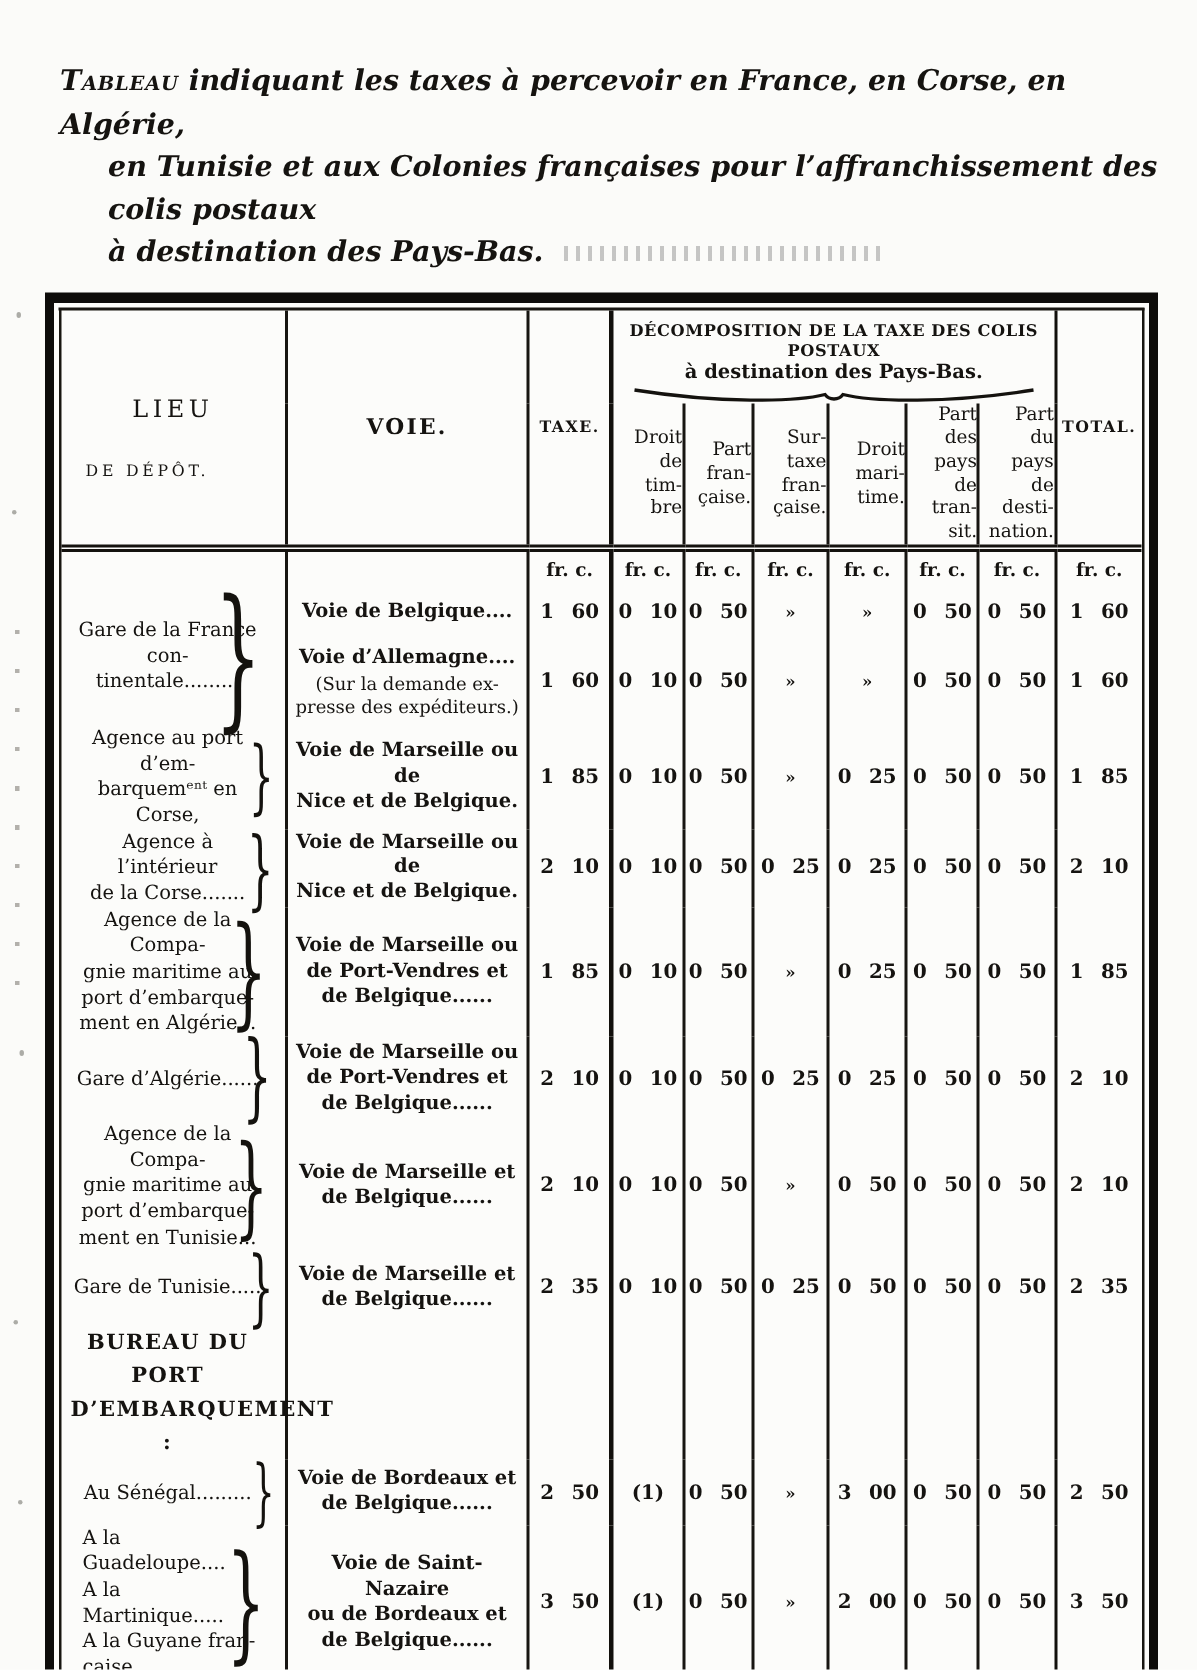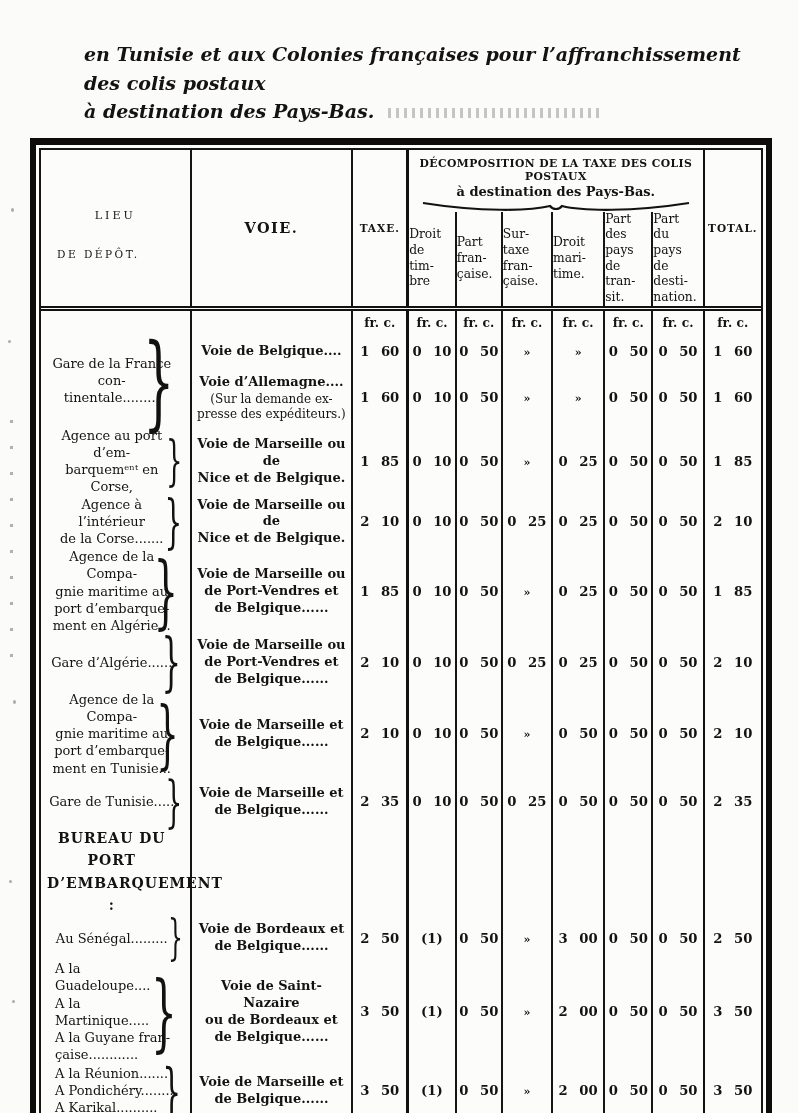--- a/index.html
+++ b/index.html
@@ -8,49 +8,49 @@
     background:#fbfbf9;
     font-family:"DejaVu Serif","DejaVu Sans",serif;
     color:#151310;
     position:relative;
   }
   .page{position:relative;width:798px;height:1113px;}
 
   
   .title-block{margin:40px 18px 0 40px;font-style:italic;font-size:19px;line-height:1.5;font-weight:600;}
   .t-line .lead{font-style:italic;font-variant:small-caps;letter-spacing:.5px;}
-  .t-line.l2,.t-line.l3{margin-left:44px;font-style:italic;}
+  .t-line.l2,.t-line.l3{margin-left:32px;font-style:italic;}
   .title-smudge{display:inline-block;vertical-align:baseline;width:215px;height:10px;margin-left:14px;
     background:repeating-linear-gradient(90deg,rgba(110,110,110,.38) 0 3px,transparent 3px 8px);
     filter:blur(.4px);}
 
   
   .frame-outer{margin:12px 26px 0 30px;border:6px solid #0d0c0a;border-top-width:7px;padding:3px;background:#fcfcfa;}
   .frame-inner{border:2px solid #181611;border-bottom:5px double #181611;}
 
   
   table{border-collapse:collapse;table-layout:fixed;width:100%;}
   th,td{padding:0;margin:0;font-weight:normal;vertical-align:middle;}
   .c1,.c2,.c4,.c5,.c6,.c7,.c8{border-left:2px solid #171511;}
   .c3{border-left:3px solid #12100c;}
   .c9{border-left:2.5px solid #12100c;}
 
   thead th{vertical-align:middle;}
   .hrowA{height:52px;}
   .hrowB{height:94px;}
   .th-lieu{vertical-align:middle;}
-  .lieu1{font-size:11px;letter-spacing:3px;text-align:center;margin-top:14px;}
+  .lieu1{font-size:16px;letter-spacing:3px;text-align:center;margin-top:14px;}
   .lieu2{font-size:10.5px;letter-spacing:2.5px;text-align:left;padding-left:16px;margin-top:26px;}
   .th-voie{font-size:14.5px;letter-spacing:1.5px;text-align:center;font-weight:600;}
   .th-taxe,.th-total{font-size:10.5px;letter-spacing:1px;text-align:center;font-weight:700;}
   .th-decomp{vertical-align:top;padding-top:7px;}
   .d-title{font-size:10.8px;font-weight:700;letter-spacing:.4px;text-align:center;}
   .d-sub{font-size:13px;font-weight:700;text-align:center;margin-top:1px;}
   .hbrace{display:block;margin:1px auto 0;}
-  .subcol{font-size:12.3px;text-align:left;line-height:1.28;vertical-align:middle;}
+  .subcol{font-size:12.3px;text-align:right;line-height:1.28;vertical-align:middle;}
   .subcol div{white-space:pre-line;}
 
   .unit-row td{border-top:5px double #14120e;height:24px;font-size:12.3px;font-weight:600;text-align:center;}
 
   td.lieu-cell{position:relative;vertical-align:middle;padding:0 13px 0 6px;}
   .lieu-text{font-size:13px;line-height:1.32;white-space:pre-line;text-align:center;}
   .lieu-text.align-left{text-align:left;padding-left:8px;}
   .brace{position:absolute;right:-2px;top:50%;font-weight:400;color:#14120e;
     transform-origin:center;pointer-events:none;}
   .section-label{font-size:14px;font-weight:700;letter-spacing:1px;text-align:center;white-space:pre-line;line-height:1.6;}
@@ -64,20 +64,21 @@
   .noise-dot{position:absolute;background:#8a8a84;border-radius:50%;opacity:.7;}
   .noise-col{position:absolute;left:10px;top:380px;width:3px;height:260px;opacity:.55;
     background:repeating-linear-gradient(180deg,#77736c 0 3px,transparent 3px 26px);}
 </style>
 </head>
 <body>
 
 <div class="page">
 
   <div class="title-block">
+    <div class="t-line l1"><span class="lead">Tableau</span><span> indiquant les taxes à percevoir en France, en Corse, en Algérie,</span></div>
     <div class="t-line l2">en Tunisie et aux Colonies françaises pour l’affranchissement des colis postaux</div>
     <div class="t-line l3"><span>à destination des Pays-Bas.</span><span class="title-smudge"></span></div>
   </div>
 
   <div class="frame-outer">
     <div class="frame-inner">
       <table>
         <colgroup>
           <col style="width:146px">
             <col style="width:158px">

